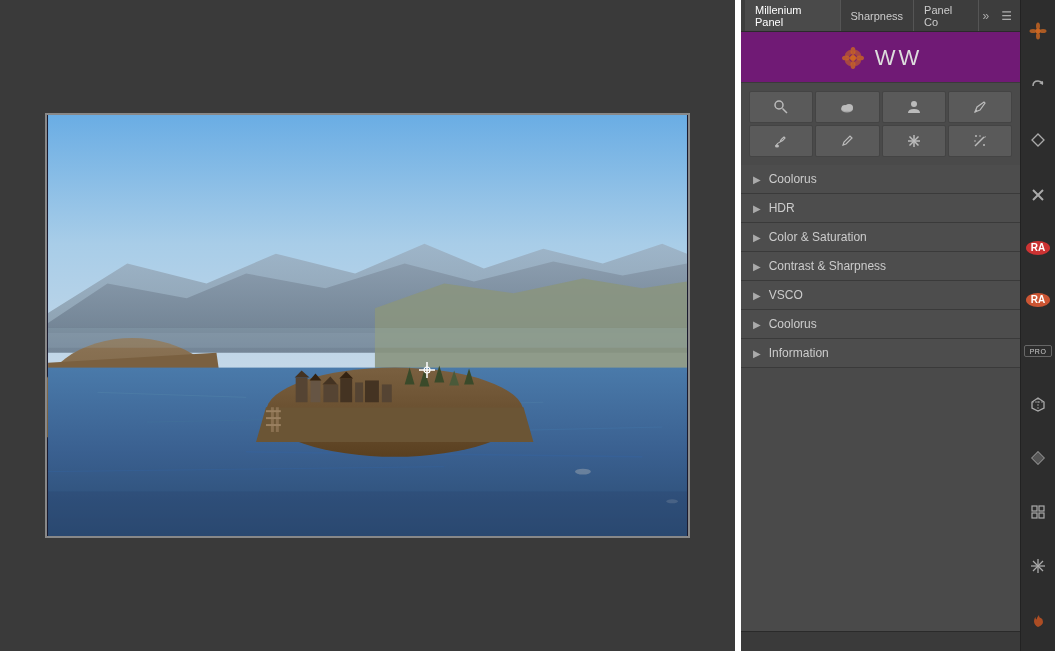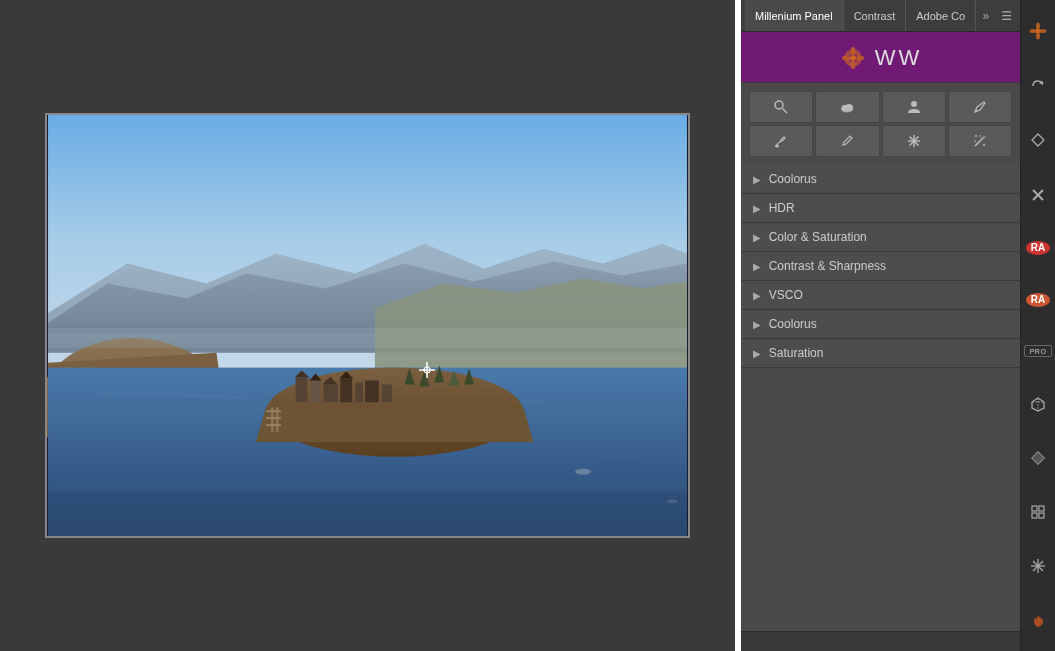--- a/index.html
+++ b/index.html
@@ -319,22 +319,22 @@
         <circle cx="10" cy="10" r="3" fill="none" stroke="white" stroke-width="1.2"></circle>
       </svg>
     </div>
   </div>
 </div>
 
 <div class="right-panel">
 
   <div class="tab-bar">
     <div class="tab active">Millenium Panel</div>
-    <div class="tab">Contrast</div>
-    <div class="tab">Adobe Co</div>
+    <div class="tab">Sharpness</div>
+    <div class="tab">Panel Co</div>
     <div class="tab-more">
       <span class="tab-chevron">»</span>
       <span class="tab-menu">☰</span>
     </div>
   </div>
 
   <div class="logo-area">
     <svg class="logo-icon" viewBox="0 0 28 28" xmlns="http://www.w3.org/2000/svg">
       <circle cx="14" cy="14" r="3" fill="#cc6622"></circle>
       <ellipse cx="14" cy="7" rx="2.5" ry="4" fill="#cc6622" opacity="0.8"></ellipse>
@@ -429,21 +429,21 @@
     <div class="panel-item">
       <span class="arrow">▶</span>
       <span>VSCO</span>
     </div>
     <div class="panel-item">
       <span class="arrow">▶</span>
       <span>Coolorus</span>
     </div>
     <div class="panel-item">
       <span class="arrow">▶</span>
-      <span>Saturation</span>
+      <span>Information</span>
     </div>
   </div>
 
   <div class="panel-bottom"></div>
 </div>
 
 <div class="icon-bar">
   <div class="icon-bar-btn">
     <svg width="18" height="18" viewBox="0 0 18 18" xmlns="http://www.w3.org/2000/svg">
       <circle cx="9" cy="9" r="2.5" fill="#cc6622"></circle>

